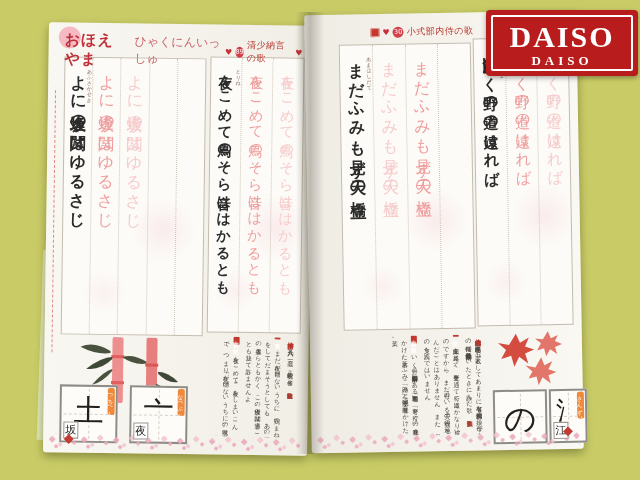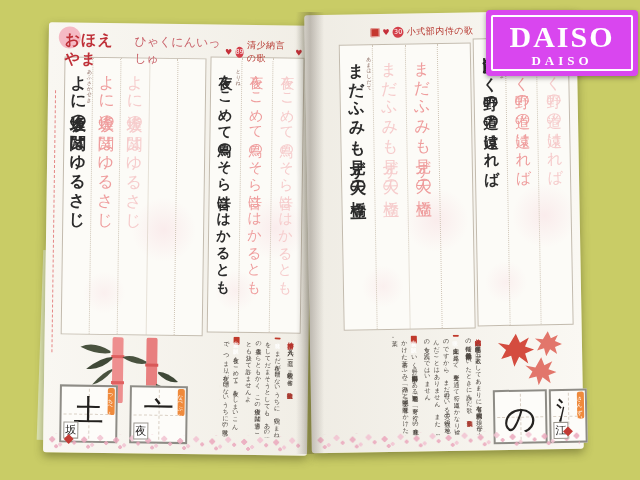--- a/index.html
+++ b/index.html
@@ -63,21 +63,21 @@
      background-image:
        radial-gradient(circle 3px at 5px 6px,#eba8bd 90%,transparent 91%),
        radial-gradient(circle 2px at 13px 11px,#f2c3d2 90%,transparent 91%),
        radial-gradient(circle 3px at 21px 4px,#f2c3d2 90%,transparent 91%),
        radial-gradient(circle 2px at 27px 9px,#eba8bd 90%,transparent 91%),
        radial-gradient(circle 2px at 9px 13px,#eba8bd 90%,transparent 91%);
      background-size:32px 15px;}
   .diamond-icon{position:absolute;width:7px;height:7px;background:#c23b35;transform:rotate(45deg);z-index:3;}
   .illus{position:absolute;}
   
-  .daiso{position:absolute;right:2px;top:10px;width:152px;height:66px;background:#d946ef;
+  .daiso{position:absolute;right:2px;top:10px;width:152px;height:66px;background:#b91c1c;
         border-radius:4px;box-shadow:0 2px 5px rgba(0,0,0,.35);z-index:20;
         display:flex;flex-direction:column;align-items:center;justify-content:center;}
   .daiso::before{content:"";position:absolute;inset:5px;border:2px solid #fff;border-radius:2px;}
   .daiso-name{color:#fff;font-family:"Liberation Serif","DejaVu Serif",serif;font-weight:bold;
         font-size:30px;letter-spacing:2px;line-height:1;margin-top:2px;}
   .daiso-sub{color:#fff;font-family:"Liberation Serif","DejaVu Serif",serif;font-weight:bold;
         font-size:13px;letter-spacing:4px;line-height:1;margin-top:2px;}
 </style>
 </head>
 <body>

